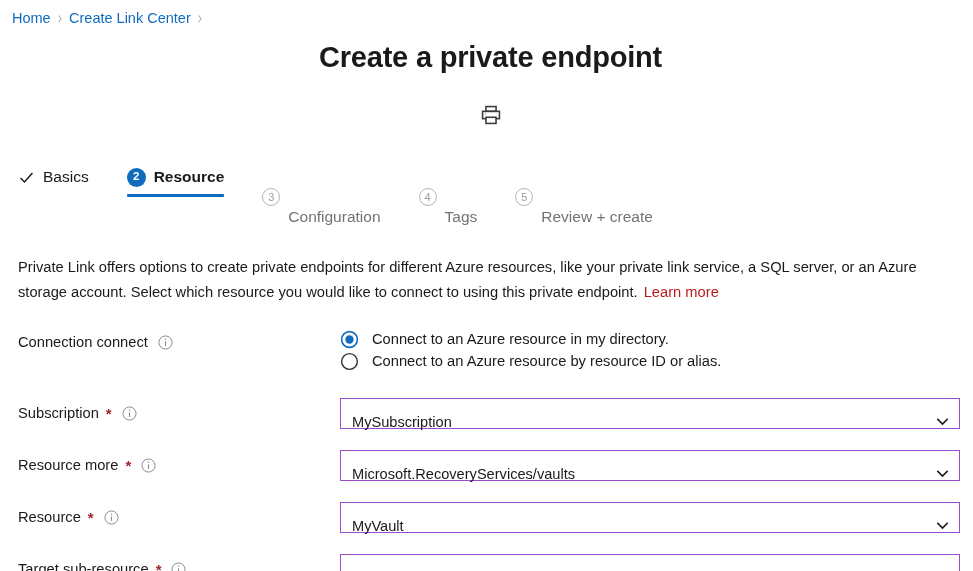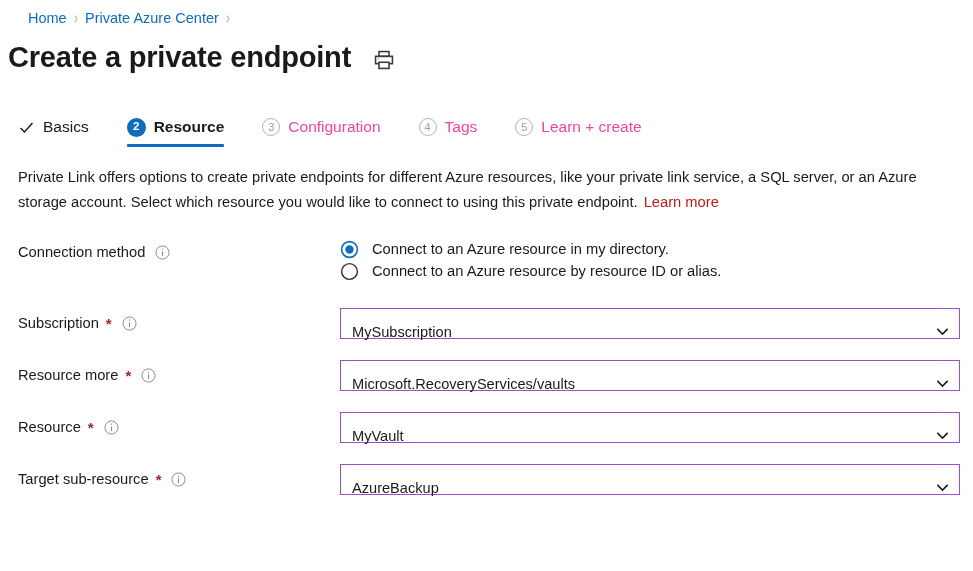--- a/index.html
+++ b/index.html
@@ -12,21 +12,21 @@
     width: 973px;
     height: 571px;
     font-family: "Liberation Sans", sans-serif;
     color: #1b1a19;
     overflow: hidden;
     position: relative;
   }
 
   
   .breadcrumb {
-    padding: 8px 0 0 28px;
+    padding: 8px 0 0 12px;
     font-size: 14.5px;
     line-height: 20px;
     display: flex;
     align-items: center;
     gap: 7px;
     white-space: nowrap;
   }
   .crumb-link {
     color: #0f6cbd;
     text-decoration: none;
@@ -38,20 +38,21 @@
     transform: scaleY(1.25);
     display: inline-block;
   }
 
   
   .title-row {
     display: flex;
     align-items: center;
     padding: 10px 0 0 8px;
     gap: 22px;
+    flex-direction: column;
   }
   .page-title {
     font-size: 29px;
     font-weight: 600;
     letter-spacing: -0.2px;
     color: #1b1a19;
     line-height: 38px;
     margin: 0;
   }
   .print-icon {
@@ -77,21 +78,21 @@
     padding: 0 20px 9px 0;
     font-size: 15.5px;
     line-height: 22px;
     cursor: pointer;
     position: relative;
     white-space: nowrap;
   }
   .tab + .tab { padding-left: 18px; }
   .tab.done .tab-label { color: #1b1a19; font-weight: 400; }
   .tab.active .tab-label { color: #1b1a19; font-weight: 700; }
-  .tab.disabled .tab-label { color: #ec4899; }
+  .tab.disabled .tab-label { color: #737373; margin-top: 40px; }
 
   .tab-underline {
     position: absolute;
     left: 18px;
     right: 20px;
     bottom: 0;
     height: 3px;
     background: #0f6cbd;
     border-radius: 1px;
   }
@@ -214,21 +215,21 @@
   }
   .chevron { width: 15px; height: 15px; display: block; flex: 0 0 auto; }
   .row-gap { height: 21px; }
 </style>
 </head>
 <body>
 
 <div class="breadcrumb">
   <a class="crumb-link">Home</a>
   <span class="crumb-sep">›</span>
-  <a class="crumb-link">Private Azure Center</a>
+  <a class="crumb-link">Create Link Center</a>
   <span class="crumb-sep">›</span>
 </div>
 
 <div class="title-row">
   <h1 class="page-title">Create a private endpoint</h1>
   <svg class="print-icon" viewBox="0 0 24 24" fill="none" stroke="#3b3a39" stroke-width="1.7">
     <rect x="6.5" y="2.8" width="11" height="5.2"></rect>
     <rect x="2.8" y="8" width="18.4" height="8"></rect>
     <rect x="6.5" y="14.5" width="11" height="6.7" fill="#ffffff"></rect>
     <circle cx="5.8" cy="10.6" r="0.55" fill="#3b3a39" stroke="none"></circle>
@@ -255,34 +256,34 @@
     <span class="tab-label">Configuration</span>
   </div>
 
   <div class="tab disabled">
     <span class="num-circle">4</span>
     <span class="tab-label">Tags</span>
   </div>
 
   <div class="tab disabled">
     <span class="num-circle">5</span>
-    <span class="tab-label">Learn + create</span>
+    <span class="tab-label">Review + create</span>
   </div>
 
 </div>
 
 <div class="description">
   <span>Private Link offers options to create private endpoints for different Azure resources, like your private link service, a SQL server, or an Azure storage account. Select which resource you would like to connect to using this private endpoint.</span><a class="learn-more">Learn more</a>
 </div>
 
 <div class="form">
 
   <div class="form-row" style="margin-top:4px;">
     <div class="form-label">
-      <span>Connection method</span>
+      <span>Connection connect</span>
       <svg class="info-icon" viewBox="0 0 16 16" fill="none" stroke="#8a8886" stroke-width="1">
         <circle cx="8" cy="8" r="7"></circle>
         <circle cx="8" cy="4.4" r="0.75" fill="#8a8886" stroke="none"></circle>
         <line x1="8" y1="6.8" x2="8" y2="11.6" stroke-width="1.2"></line>
       </svg>
     </div>
     <div class="radio-group">
       <label class="radio-opt">
         <svg class="radio-mark" viewBox="0 0 20 20">
           <circle cx="10" cy="10" r="8.3" fill="#ffffff" stroke="#0f6cbd" stroke-width="1.7"></circle>

